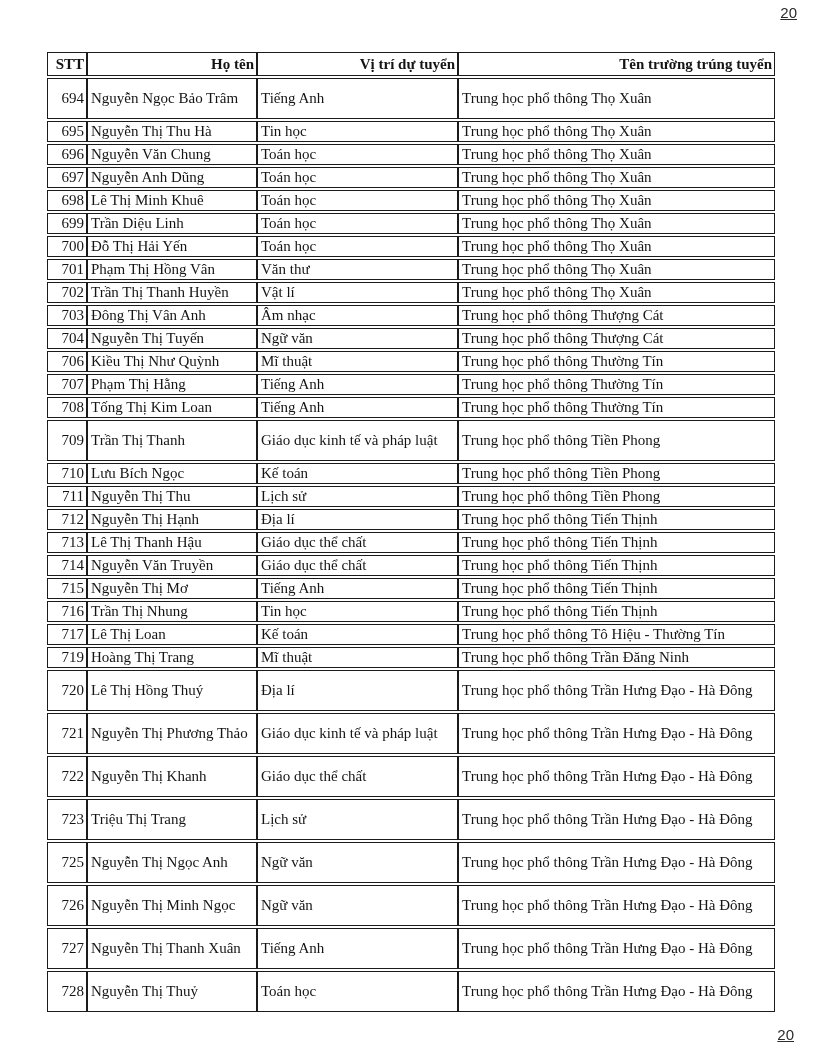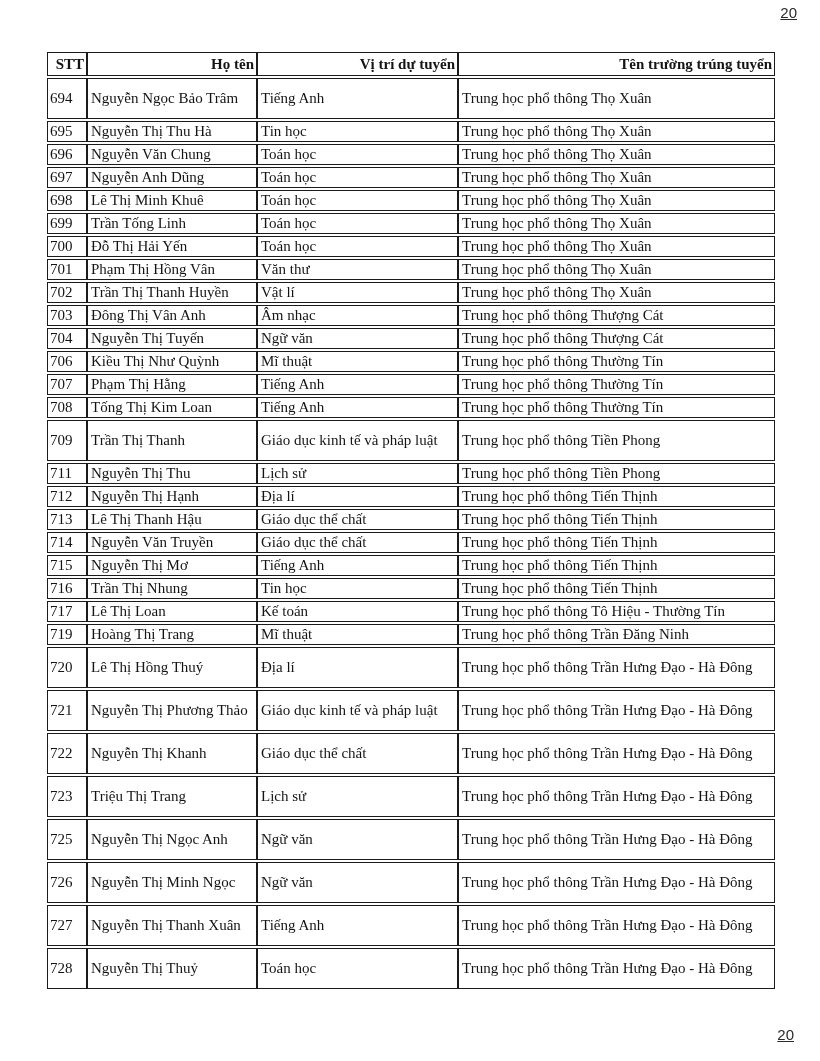--- a/index.html
+++ b/index.html
@@ -47,21 +47,21 @@
     background: #ffffff;
   }
   table.roster th {
     font-weight: bold;
     text-align: right;
     height: 20px;
     padding: 1px 2px;
   }
   table.roster td { padding: 1px 1px 1px 3px; }
   table.roster td.cell-stt {
-    text-align: left;
+    text-align: right;
     padding: 1px 2px;
   }
   tr.row-single td { height: 15px; }
   tr.row-tall   td { height: 37px; }
 </style>
 </head>
 <body>
 
 <div class="page">
 
@@ -108,21 +108,21 @@
           <td class="cell-school">Trung học phổ thông Thọ Xuân</td>
         </tr>
         <tr class="row-single">
           <td class="cell-stt">698</td>
           <td class="cell-name">Lê Thị Minh Khuê</td>
           <td class="cell-position">Toán học</td>
           <td class="cell-school">Trung học phổ thông Thọ Xuân</td>
         </tr>
         <tr class="row-single">
           <td class="cell-stt">699</td>
-          <td class="cell-name">Trần Tống Linh</td>
+          <td class="cell-name">Trần Diệu Linh</td>
           <td class="cell-position">Toán học</td>
           <td class="cell-school">Trung học phổ thông Thọ Xuân</td>
         </tr>
         <tr class="row-single">
           <td class="cell-stt">700</td>
           <td class="cell-name">Đỗ Thị Hải Yến</td>
           <td class="cell-position">Toán học</td>
           <td class="cell-school">Trung học phổ thông Thọ Xuân</td>
         </tr>
         <tr class="row-single">
@@ -167,20 +167,26 @@
           <td class="cell-position">Tiếng Anh</td>
           <td class="cell-school">Trung học phổ thông Thường Tín</td>
         </tr>
         <tr class="row-tall">
           <td class="cell-stt">709</td>
           <td class="cell-name">Trần Thị Thanh</td>
           <td class="cell-position">Giáo dục kinh tế và pháp luật</td>
           <td class="cell-school">Trung học phổ thông Tiền Phong</td>
         </tr>
         <tr class="row-single">
+          <td class="cell-stt">710</td>
+          <td class="cell-name">Lưu Bích Ngọc</td>
+          <td class="cell-position">Kế toán</td>
+          <td class="cell-school">Trung học phổ thông Tiền Phong</td>
+        </tr>
+        <tr class="row-single">
           <td class="cell-stt">711</td>
           <td class="cell-name">Nguyễn Thị Thu</td>
           <td class="cell-position">Lịch sử</td>
           <td class="cell-school">Trung học phổ thông Tiền Phong</td>
         </tr>
         <tr class="row-single">
           <td class="cell-stt">712</td>
           <td class="cell-name">Nguyễn Thị Hạnh</td>
           <td class="cell-position">Địa lí</td>
           <td class="cell-school">Trung học phổ thông Tiến Thịnh</td>

